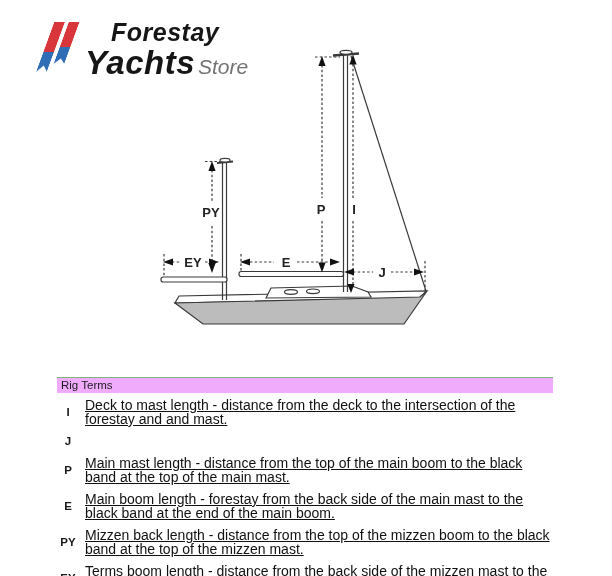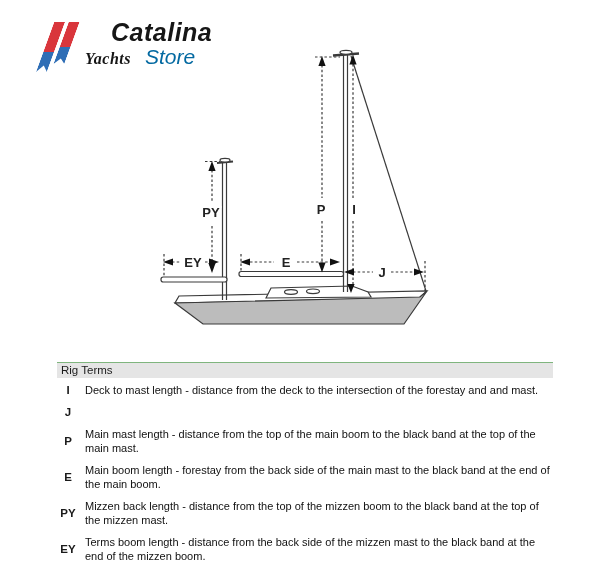--- a/index.html
+++ b/index.html
@@ -16,48 +16,48 @@
     clip-path:polygon(0 0,100% 0,100% 100%,50% 87%,0 100%);
   }
   .stripe-1{height:50px;}
   .stripe-2{height:42px;}
   .logo-text{margin-left:8px;line-height:1;}
   .logo-line1{
     font-weight:bold;font-style:italic;font-size:25px;letter-spacing:.5px;
     padding-left:26px;color:#161616;
   }
   .logo-line2{margin-top:1px;white-space:nowrap;}
-  .logo-line2 .brand{font-weight:bold;font-style:italic;font-size:16px;letter-spacing:.5px;color:#161616;font-family:Liberation Serif, serif;}
-  .logo-line2 .store{font-style:italic;font-size:21px;color:#0369a1;margin-left:14px;}
+  .logo-line2 .brand{font-weight:bold;font-style:italic;font-size:33px;letter-spacing:.5px;color:#161616;}
+  .logo-line2 .store{font-style:italic;font-size:21px;color:#737373;margin-left:3px;}
   
   .rig-diagram{position:absolute;left:140px;top:40px;width:330px;height:300px;}
   
   .rig-table{position:absolute;left:57px;top:362px;width:496px;}
   .rig-header{
-    background:#e5e5e5;border-top:1px solid #7fb57e;height:15px;line-height:15px;
-    padding-left:4px;font-size:11.5px;color:#1c1c1c;
+    background:#f0abfc;border-top:1px solid #7fb57e;height:15px;line-height:15px;
+    padding-left:4px;font-size:11.5px;color:#1c1c1c;margin-top:15px;
   }
   .rig-row{display:flex;margin-top:8px;}
   .rig-row.first{margin-top:5px;}
   .rig-term{
     width:22px;min-width:22px;margin-right:6px;text-align:center;
     font-weight:bold;font-size:11.5px;align-self:center;line-height:14px;
   }
-  .rig-desc{font-size:11px;line-height:14px;color:#111;}
+  .rig-desc{font-size:14px;line-height:14px;color:#111;text-decoration:underline;}
 </style>
 </head>
 <body>
 
 <div class="logo">
   <div class="logo-stripes">
     <div class="stripe stripe-1"></div>
     <div class="stripe stripe-2"></div>
   </div>
   <div class="logo-text">
-    <div class="logo-line1">Catalina</div>
+    <div class="logo-line1">Forestay</div>
     <div class="logo-line2">
       <span class="brand">Yachts</span><span class="store">Store</span>
     </div>
   </div>
 </div>
 
 <svg class="rig-diagram" viewBox="140 40 330 300" xmlns="http://www.w3.org/2000/svg">
   <g stroke="#3a3a3a" stroke-width="1.2" fill="none">
 
     <polygon points="179,296 427,291 419,298 175,303" fill="#ffffff"></polygon>

